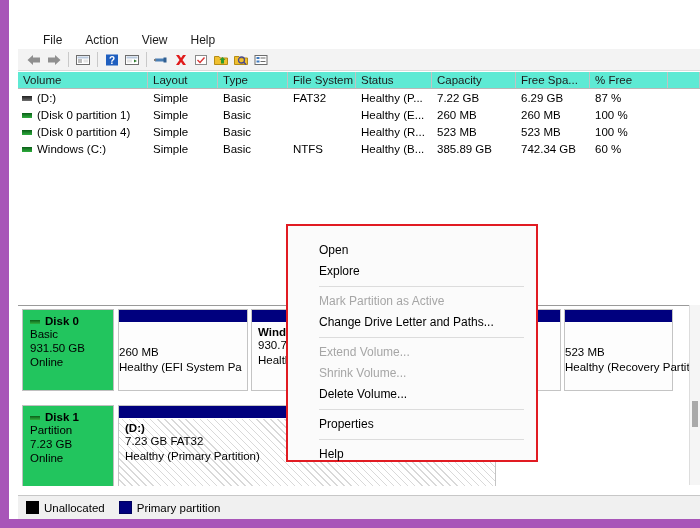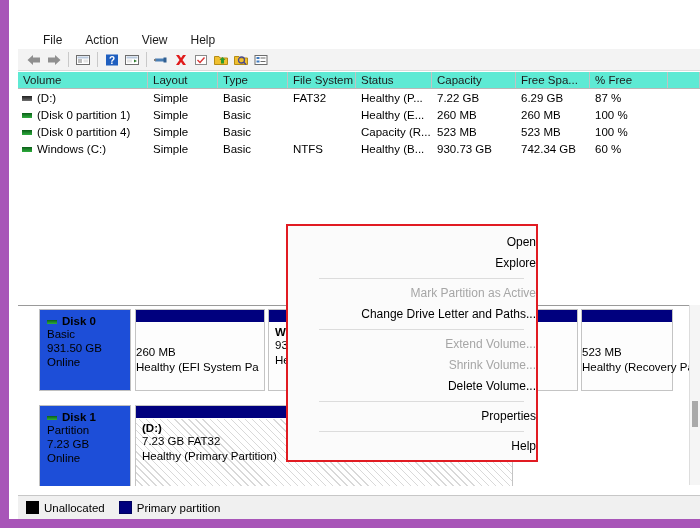--- a/index.html
+++ b/index.html
@@ -88,22 +88,22 @@
   
   .gpane{
     position:absolute;left:0;top:305px;width:682px;height:180px;
     background:#ffffff;border-top:1px solid #9a9a9a;overflow:hidden;
   }
   .diskrow{
     position:absolute;left:0;height:85px;width:670px;display:flex;
     box-sizing:border-box;
   }
   .diskinfo{
-    width:92px;height:82px;margin:3px 0 0 21px;border:1px solid #c0c0c0;
-    background:#1d4ed8;box-sizing:border-box;padding:5px 0 0 7px;
+    width:92px;height:82px;margin:3px 0 0 4px;border:1px solid #c0c0c0;
+    background:#22c55e;box-sizing:border-box;padding:5px 0 0 7px;
   }
   .diskname{font-size:11.5px;font-weight:bold;color:#000;}
   .diskname .dot{display:inline-block;width:10px;height:4px;
     background:linear-gradient(#0b5e18,#2fae3e);margin-right:5px;vertical-align:middle;}
   .diskmeta{font-size:11.5px;color:#000;line-height:14px;}
   .parts{
     height:82px;margin-top:3px;display:flex;flex:1;
   }
   .part{
     border:1px solid #c4c4c4;background:#fdfdfd;box-sizing:border-box;
@@ -136,22 +136,21 @@
   .vthumb{position:absolute;left:2px;top:96px;width:6px;height:26px;background:#a9a9a9;}
 
   
   .ctxwrap{
     position:absolute;left:268px;top:224px;width:252px;height:238px;
     border:2px solid #e11b22;box-sizing:border-box;
   }
   .ctxmenu{
     position:absolute;left:0;top:0;right:0;bottom:0;
     background:#fbfbfb;box-sizing:border-box;
-    padding:6px 0 4px 0;
-    text-align:right;
+    padding:14px 0 4px 0;
   }
   .mi{
     height:21px;line-height:21px;font-size:12px;color:#000;padding-left:31px;
     white-space:nowrap;cursor:default;
   }
   .mi.disabled{color:#a6a6a6;}
   .msep{height:1px;background:#dcdcdc;margin:4px 12px 4px 31px;}
   .mi.boxed{position:relative;}
   .mi.boxed .hl{
     position:absolute;left:26px;top:1px;width:62px;height:19px;
@@ -287,33 +286,33 @@
         <div class="vcell" style="width:84px">260 MB</div>
         <div class="vcell" style="width:74px">260 MB</div>
         <div class="vcell" style="width:78px">100 %</div>
       </div>
 
       <div class="vrow">
         <div class="vcell" style="width:130px;padding-left:0"><span class="vicon green"></span><span>(Disk 0 partition 4)</span></div>
         <div class="vcell" style="width:70px">Simple</div>
         <div class="vcell" style="width:70px">Basic</div>
         <div class="vcell" style="width:68px"></div>
-        <div class="vcell" style="width:76px">Capacity (R...</div>
+        <div class="vcell" style="width:76px">Healthy (R...</div>
         <div class="vcell" style="width:84px">523 MB</div>
         <div class="vcell" style="width:74px">523 MB</div>
         <div class="vcell" style="width:78px">100 %</div>
       </div>
 
       <div class="vrow">
         <div class="vcell" style="width:130px;padding-left:0"><span class="vicon green"></span><span>Windows (C:)</span></div>
         <div class="vcell" style="width:70px">Simple</div>
         <div class="vcell" style="width:70px">Basic</div>
         <div class="vcell" style="width:68px">NTFS</div>
         <div class="vcell" style="width:76px">Healthy (B...</div>
-        <div class="vcell" style="width:84px">930.73 GB</div>
+        <div class="vcell" style="width:84px">385.89 GB</div>
         <div class="vcell" style="width:74px">742.34 GB</div>
         <div class="vcell" style="width:78px">60 %</div>
       </div>
     </div>
   </div>
 
   <div class="gpane">
 
     <div class="diskrow" style="top:0;">
       <div class="diskinfo">

